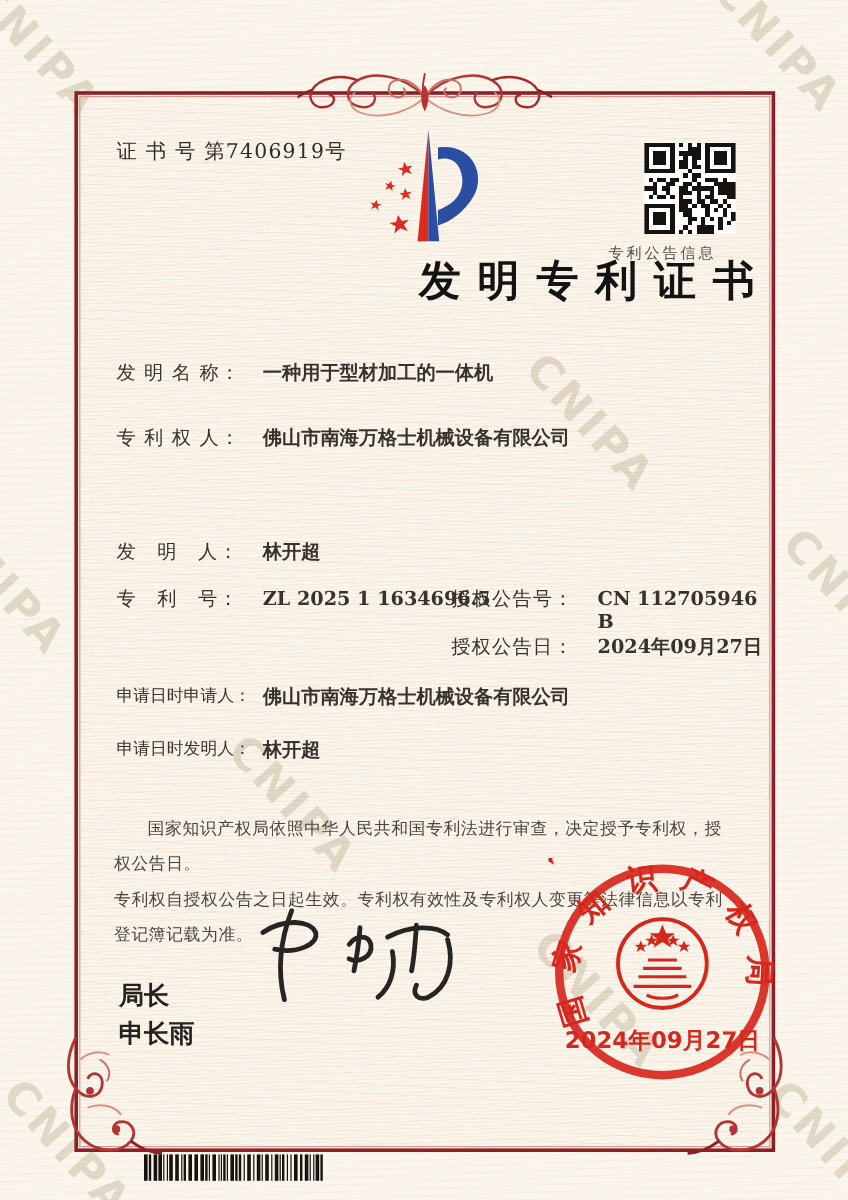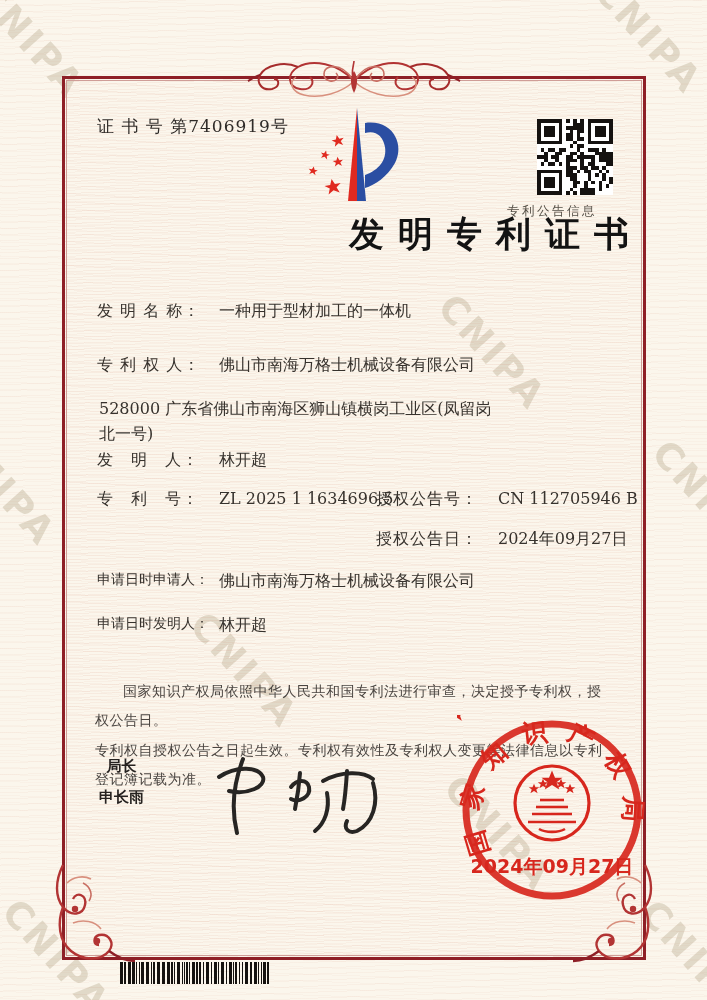--- a/index.html
+++ b/index.html
@@ -22,28 +22,28 @@
   .cert-no{position:absolute;left:32px;top:36px;font-size:17px;color:#2f2b28;letter-spacing:1px;}
   .logo{position:absolute;left:228px;top:24px;width:124px;height:104px;}
   .qr{position:absolute;left:472px;top:40px;width:76px;height:76px;background:#fff;}
   .qr svg{display:block;width:76px;height:76px;}
   .qr-label{position:absolute;left:428px;top:124px;width:118px;text-align:center;
     font-size:12.5px;color:#554f46;letter-spacing:2.5px;}
   .title{position:absolute;left:0;right:0;top:132px;text-align:right;font-size:35px;
     font-weight:bold;color:#131313;letter-spacing:14px;text-indent:14px;}
   .row{position:absolute;display:flex;font-size:16px;color:#37322d;gap:24px;}
   .row .lab{white-space:pre;width:96px;flex:0 0 auto;letter-spacing:1px;}
-  .row .val{margin-left:2px;}
+  .row .val{margin-left:2px;font-weight:bold;}
   .row.small-lab .lab{font-size:14px;width:96px;letter-spacing:0;}
   .addr .val{width:400px;line-height:1.55;}
   .legal{position:absolute;left:30px;right:30px;top:598px;font-size:14px;line-height:2.1;
     color:#4a4541;letter-spacing:0.5px;}
   .legal .l1{text-indent:2em;}
-  .director{position:absolute;left:34px;top:672px;font-family:"DejaVu Sans","Liberation Sans",sans-serif;
-    font-size:15px;font-weight:bold;color:#262220;line-height:31px;text-align:center;}
+  .director{position:absolute;left:34px;top:736px;font-family:"DejaVu Sans","Liberation Sans",sans-serif;
+    font-size:21px;font-weight:bold;color:#262220;line-height:31px;}
   .signature{position:absolute;left:138px;top:668px;width:190px;height:100px;}
   .seal{position:absolute;left:392px;top:636px;width:190px;height:190px;}
   .footer{position:absolute;left:0;right:0;top:828px;text-align:center;font-size:13px;color:#4c463e;}
   .barcode{position:absolute;left:120px;top:962px;height:22px;display:flex;align-items:stretch;}
   .barcode i{display:block;height:100%;background:#15120f;}
   .ornament-top{position:absolute;left:50%;top:-26px;transform:translateX(-50%);}
   .ornament-bl{position:absolute;left:-12px;bottom:-10px;}
   .ornament-br{position:absolute;right:-12px;bottom:-10px;transform:scaleX(-1);}
 </style>
 </head>
@@ -274,21 +274,20 @@
 
     <div class="row" style="left:32px;top:222px">
       <span class="lab">发 明 名 称：</span>
       <span class="val">一种用于型材加工的一体机</span>
     </div>
     <div class="row" style="left:32px;top:276px">
       <span class="lab">专 利 权 人：</span>
       <span class="val">佛山市南海万格士机械设备有限公司</span>
     </div>
     <div class="row addr" style="left:32px;top:318px">
-      <span class="val">528000 广东省佛山市南海区狮山镇横岗工业区(凤留岗北一号)</span>
     </div>
     <div class="row" style="left:32px;top:371px">
       <span class="lab">发　明　人：</span>
       <span class="val">林开超</span>
     </div>
     <div class="row" style="left:32px;top:410px">
       <span class="lab">专　利　号：</span>
       <span class="val">ZL 2025 1 1634696.5</span>
     </div>
     <div class="row" style="left:311px;top:410px">

